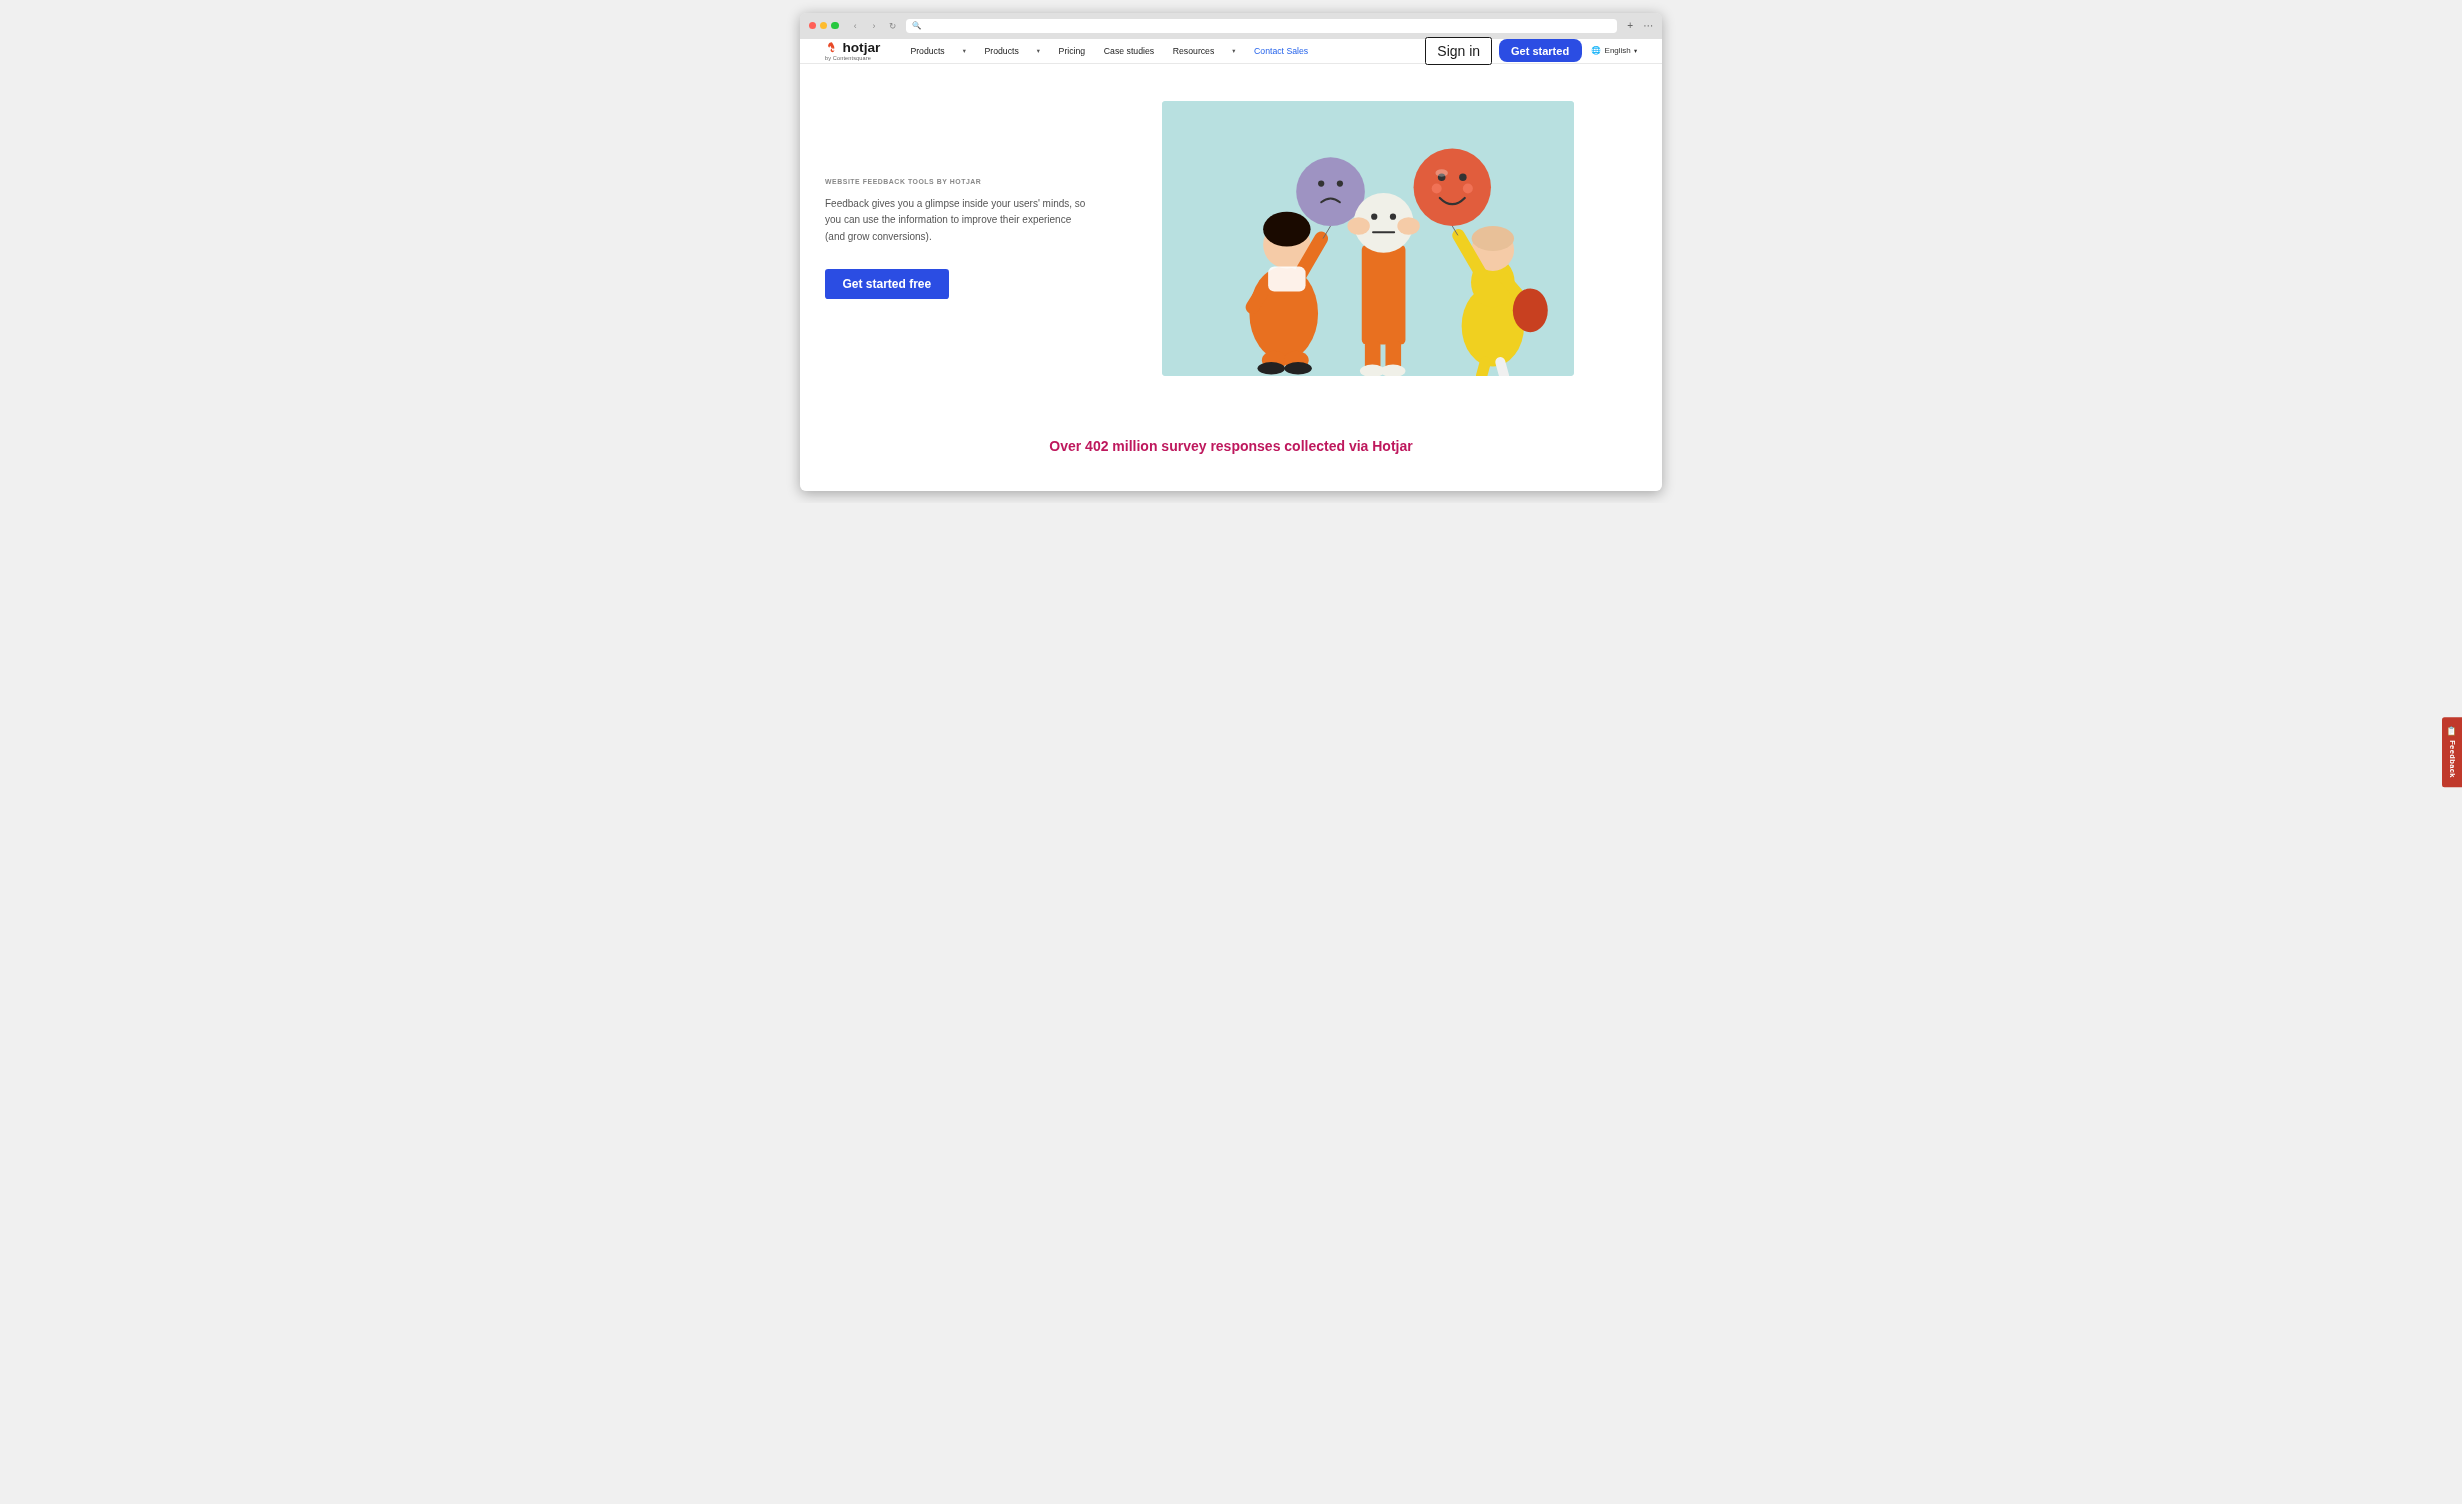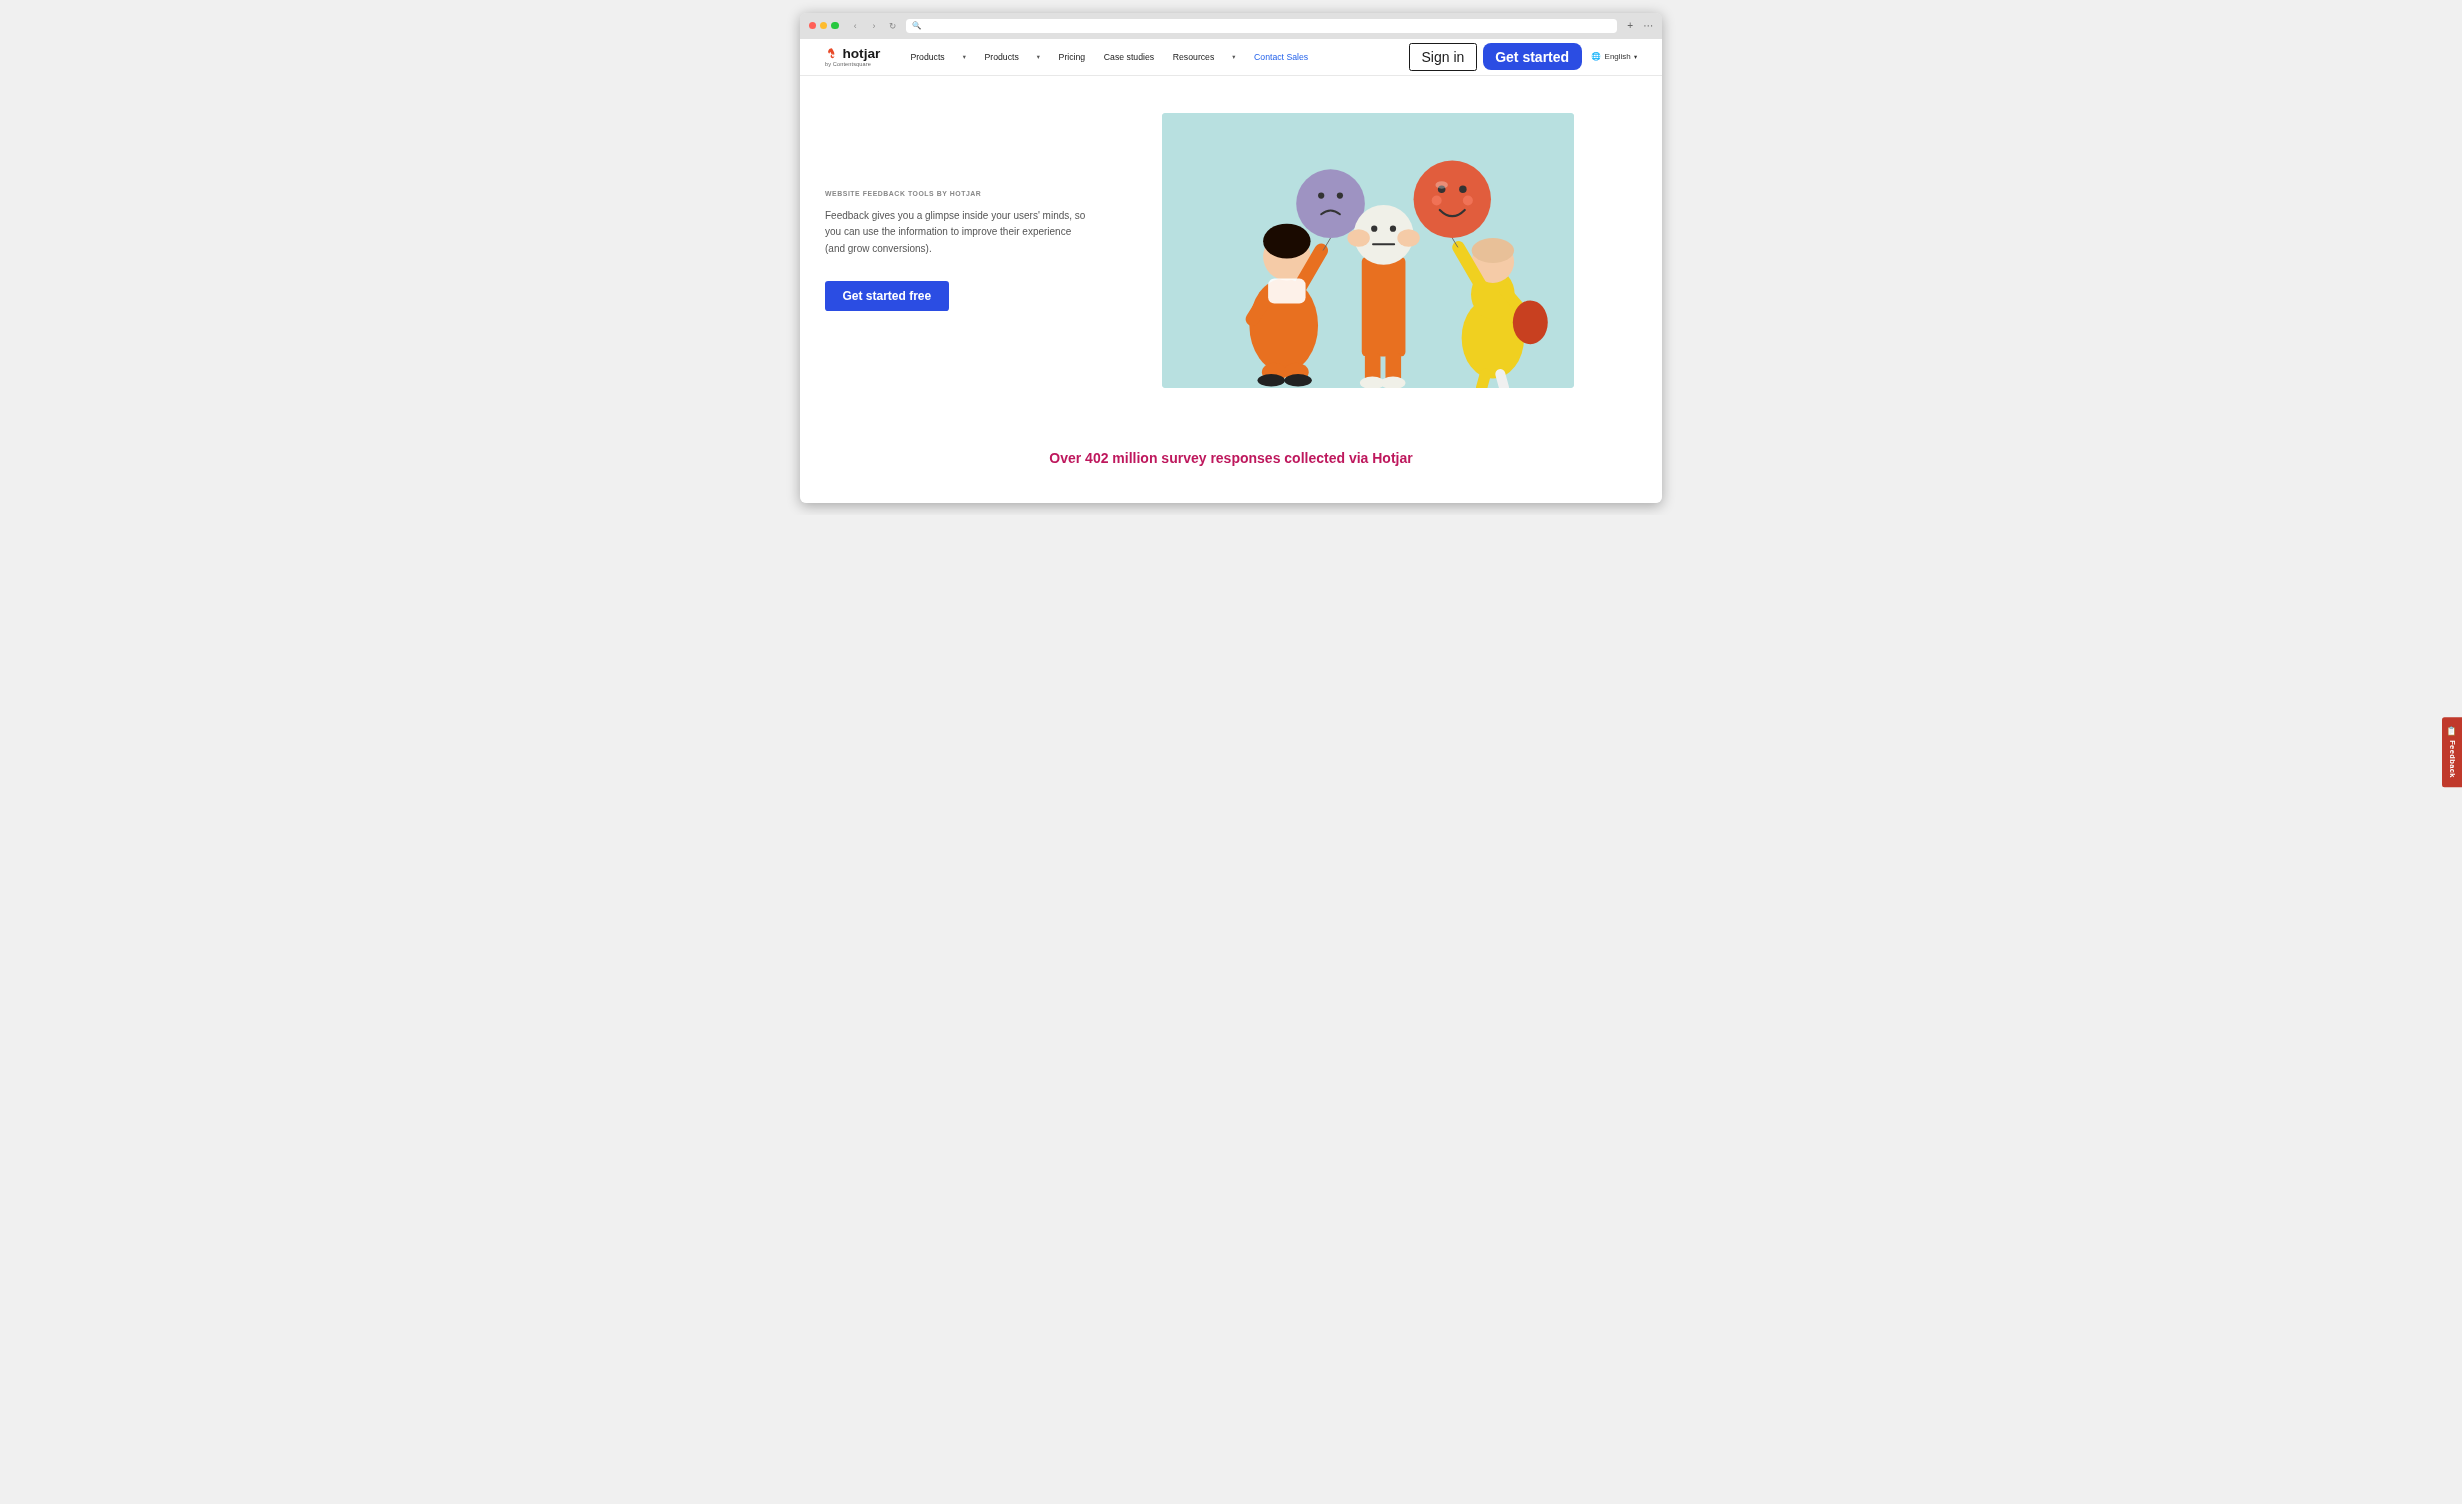--- a/index.html
+++ b/index.html
@@ -90,21 +90,21 @@
       min-height: 437px;
     }
 
     
     .site-header {
       background: #fff;
       border-bottom: 0.6px solid #e8e8e8;
       padding: 0 25px;
       display: flex;
       align-items: center;
-      height: 37px;
+      height: 25px;
     }
 
     .logo-area {
       display: flex;
       flex-direction: column;
       margin-right: 22.5px;
     }
 
     .logo-main {
       display: flex;
@@ -169,21 +169,21 @@
       font-size: 14px;
       font-weight: 500;
       cursor: pointer;
     }
 
     .btn-get-started {
       background: #2b4de3;
       color: #fff;
       padding: 5.6px 12.5px;
       border-radius: 8px;
-      font-size: 14px;
+      font-size: 11px;
       font-weight: 600;
       cursor: pointer;
       border: none;
     }
 
     .lang-selector {
       display: flex;
       align-items: center;
       gap: 3.1px;
       font-size: 8px;

